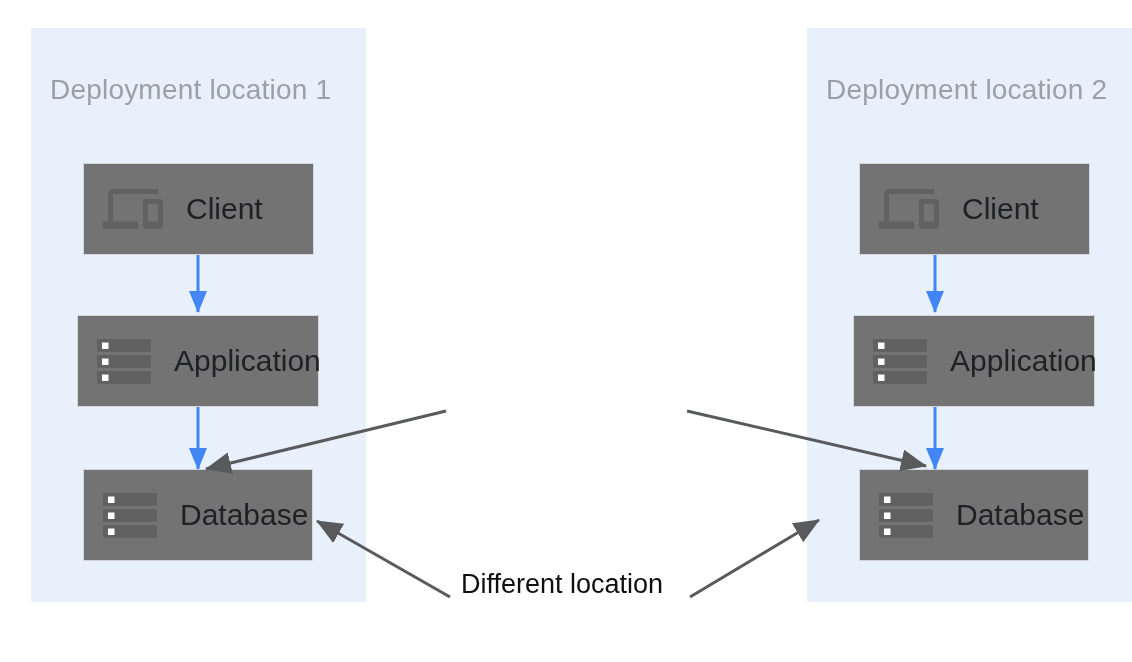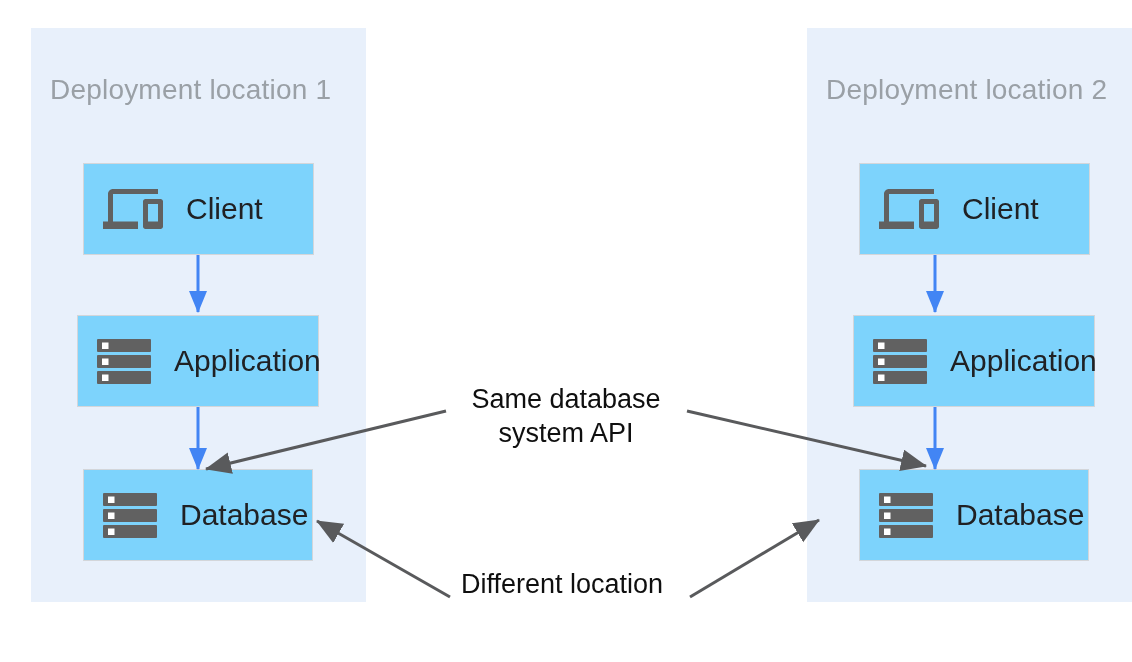--- a/index.html
+++ b/index.html
@@ -20,21 +20,21 @@
 
   .panel-title {
     position: absolute; top: 46px; left: 19px; margin: 0;
     font-size: 28px; font-weight: 400; color: #9aa0a6;
     white-space: nowrap; letter-spacing: 0.2px;
   }
 
   
   .node {
     position: absolute; height: 92px; box-sizing: border-box;
-    background: #7dd3fc; border: 1px solid #d3d6da;
+    background: #737373; border: 1px solid #d3d6da;
     display: flex; align-items: center; padding-left: 19px; gap: 23px;
   }
   .node-client { top: 135px; left: 52px; width: 231px; }
   .node-app    { top: 287px; left: 46px; width: 242px; }
   .node-db     { top: 441px; left: 52px; width: 230px; }
 
   .node-label { font-size: 30px; color: #202124; white-space: nowrap; }
   .icon { flex: 0 0 auto; }
 
   
@@ -159,22 +159,18 @@
     <line class="blue-line" x1="198" y1="407" x2="198" y2="469" marker-end="url(#mk-blue)"></line>
     <line class="blue-line" x1="935" y1="255" x2="935" y2="312" marker-end="url(#mk-blue)"></line>
     <line class="blue-line" x1="935" y1="407" x2="935" y2="469" marker-end="url(#mk-blue)"></line>
 
     <line class="gray-line" x1="446" y1="411" x2="206" y2="469" marker-end="url(#mk-gray)"></line>
     <line class="gray-line" x1="687" y1="411" x2="926" y2="466" marker-end="url(#mk-gray)"></line>
     <line class="gray-line" x1="450" y1="597" x2="317" y2="521" marker-end="url(#mk-gray)"></line>
     <line class="gray-line" x1="690" y1="597" x2="819" y2="520" marker-end="url(#mk-gray)"></line>
   </svg>
 
-  <div class="ann" id="ann-1">
-    <div>Same database</div>
-    <div>system API</div>
-  </div>
 
   <div class="ann" id="ann-2">
     <div>Different location</div>
   </div>
 
 </div>
 
 </body></html>

